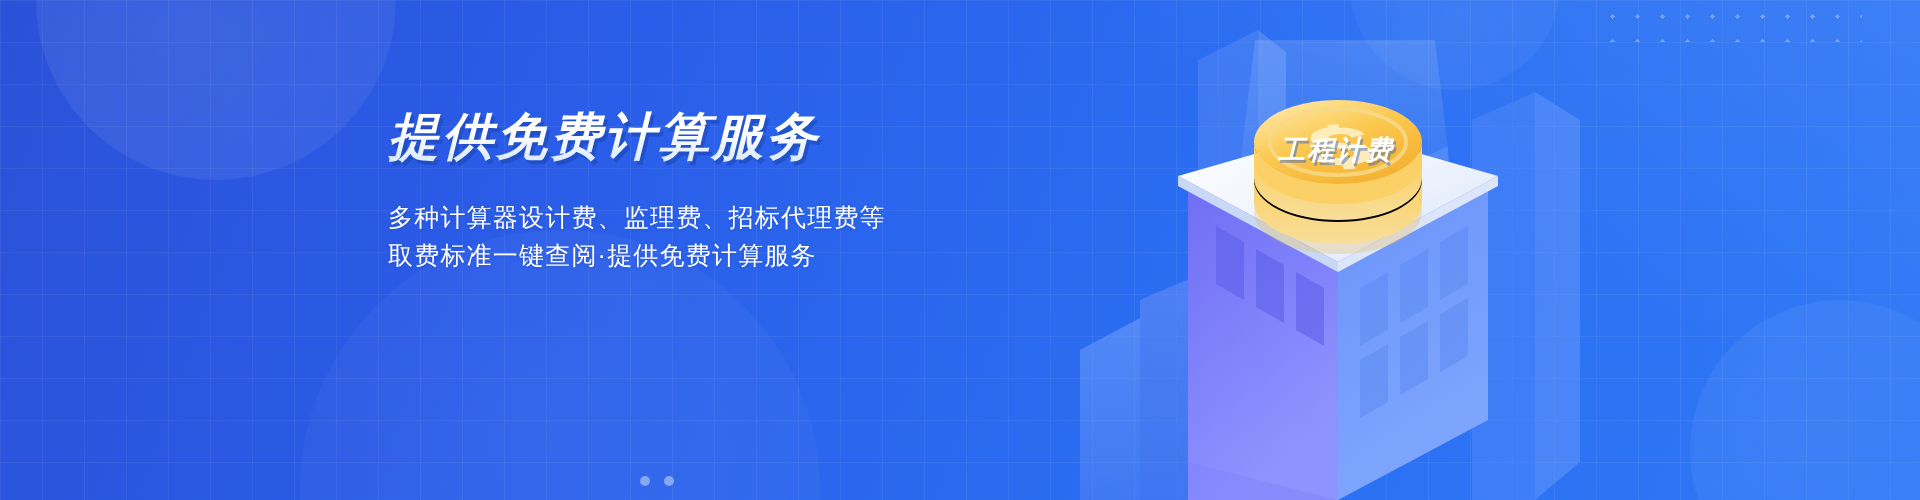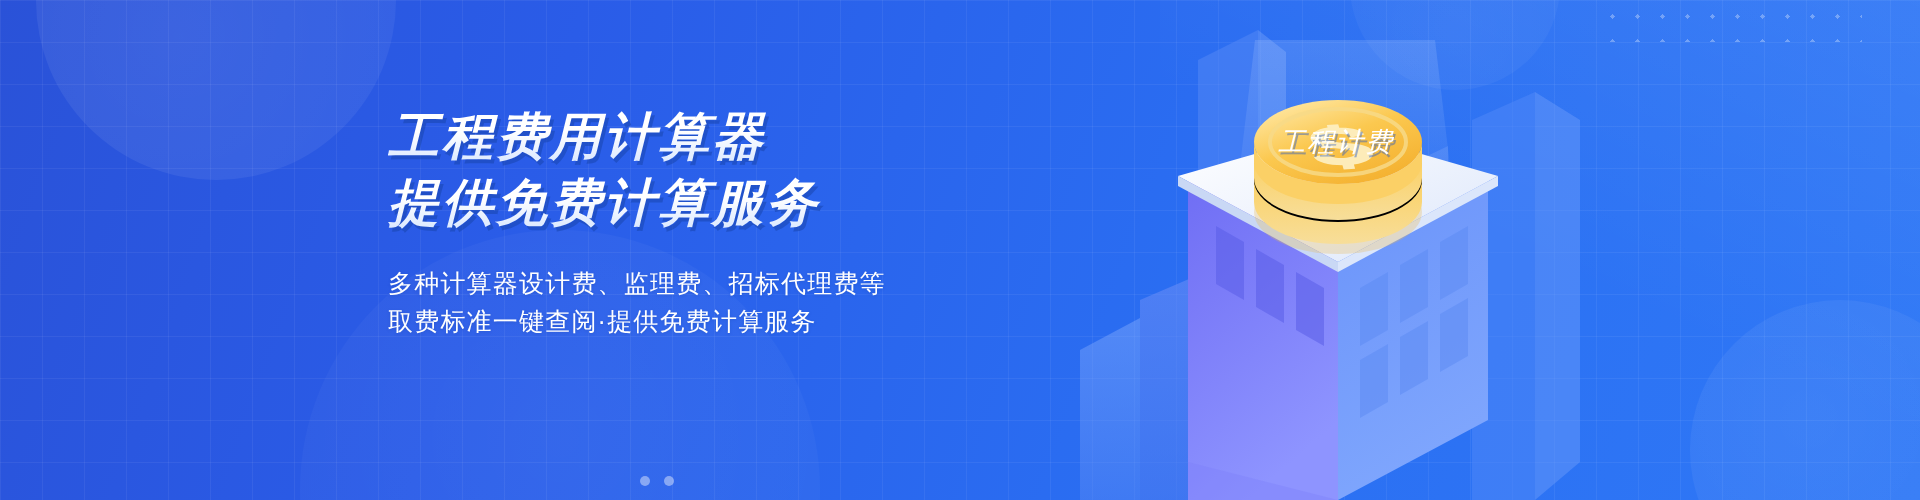--- a/index.html
+++ b/index.html
@@ -83,22 +83,22 @@
   }
 
   
   .illus{
     position:absolute;left:1080px;top:0;width:520px;height:500px;z-index:5;
   }
   .illus svg{display:block;}
 
   
   .badge-label{
-    position:absolute;left:1278px;top:124px;z-index:9;
-    font-size:27px;font-weight:normal;font-style:italic;
+    position:absolute;left:1278px;top:132px;z-index:9;
+    font-size:27px;font-weight:bold;font-style:italic;
     letter-spacing:2px;color:#ffffff;white-space:nowrap;
     filter:drop-shadow(2px 3px 0 rgba(40,90,200,.45));
   }
 
   
   .dots{
     position:absolute;left:640px;bottom:14px;display:flex;gap:14px;z-index:10;
   }
   .dot{
     width:10px;height:10px;border-radius:50%;
@@ -217,21 +217,20 @@
                    c-14,-2 -23,-9 -25,-20 l14,-4 c1,6 6,10 14,10 c8,0 12,-3 12,-8 c0,-4 -3,-7 -13,-10
                    l-6,-2 c-13,-4 -19,-10 -19,-20 c0,-10 8,-18 19,-20 z"></path>
         </g>
       </g>
     </svg>
   </div>
 
   <div class="badge-label">工程计费</div>
 
   <div class="copy">
-    <div class="headline">工程费用计算器</div>
     <div class="headline">提供免费计算服务</div>
     <div class="subcopy">
       <div class="subline">多种计算器设计费、监理费、招标代理费等</div>
       <div class="subline">取费标准一键查阅·提供免费计算服务</div>
     </div>
   </div>
 
   <div class="dots">
     <span class="dot"></span>
     <span class="dot"></span>

